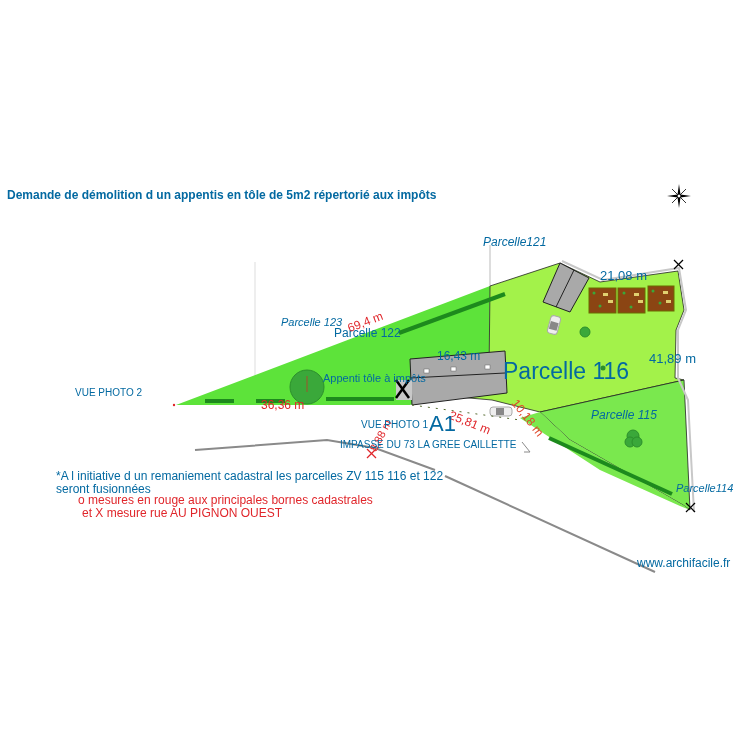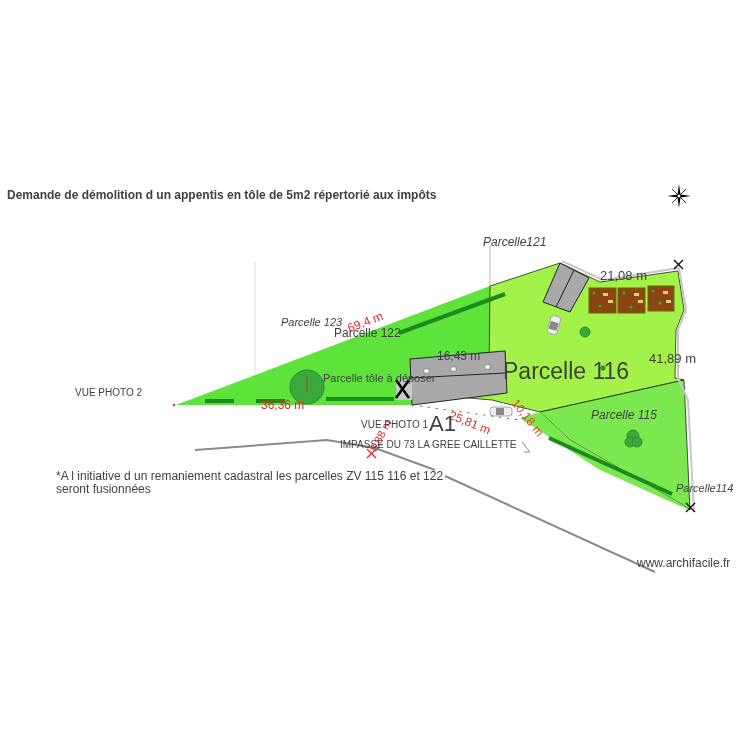--- a/index.html
+++ b/index.html
@@ -1,18 +1,18 @@
 <!DOCTYPE html>
 <html><head>
   <meta charset="utf-8">
   <style>
     html, body { margin: 0; padding: 0; background: #ffffff; }
     body { width: 750px; height: 750px; position: relative; overflow: hidden; font-family: "Liberation Sans", sans-serif; }
     svg.plan { position: absolute; left: 0; top: 0; width: 750px; height: 750px; }
-    .lbl { position: absolute; white-space: nowrap; line-height: 1; color: #404040; font-family: "Liberation Sans", sans-serif; }
+    .lbl { position: absolute; white-space: nowrap; line-height: 1; color: #0369a1; font-family: "Liberation Sans", sans-serif; }
     .title { left: 7px; top: 189px; font-size: 12px; font-weight: bold; }
     .italic { font-style: italic; }
     .red { color: #e0262b; }
     .orange { color: #e0482b; }
     .note { left: 56px; top: 470px; font-size: 12px; line-height: 13px; }
     .note-red { left: 78px; top: 494px; font-size: 12px; line-height: 13px; color: #e0262b; }
     .note-red div:nth-child(2) { padding-left: 4px; }
   </style>
 </head>
 <body>
@@ -135,25 +135,27 @@
 
 <div class="lbl" style="left:600px; top:269px; font-size:13px;">21,08 m</div>
 <div class="lbl" style="left:649px; top:352px; font-size:13px;text-align:center;">41,89 m</div>
 <div class="lbl" style="left:437px; top:350px; font-size:12px;">16,43 m</div>
 <div class="lbl red" style="left:346px; top:323px; font-size:12px; transform:rotate(-21deg); transform-origin:left top;">69,4 m</div>
 <div class="lbl red" style="left:261px; top:399px; font-size:12px;">36,36 m</div>
 <div class="lbl red" style="left:452px; top:409px; font-size:12px; transform:rotate(22deg); transform-origin:left top;">25,81 m</div>
 <div class="lbl orange" style="left:519px; top:397px; font-size:12px; transform:rotate(52deg); transform-origin:left top;">10,18 m</div>
 <div class="lbl red" style="left:368px; top:448px; font-size:11px; transform:rotate(-62deg); transform-origin:left top;">8,88 m</div>
 
-<div class="lbl" style="left:323px; top:373px; font-size:11px;">Parcelle tôle à déposer</div>
+<div class="lbl" style="left:323px; top:373px; font-size:11px;">Appenti tôle à impôts</div>
 <div class="lbl" style="left:75px; top:388px; font-size:10px;">VUE PHOTO 2</div>
 <div class="lbl" style="left:351px; top:420px; font-size:10px;margin-left:10px;">VUE PHOTO 1</div>
 <div class="lbl" style="left:429px; top:413px; font-size:22px; font-weight:normal;">A1</div>
 <div class="lbl" style="left:340px; top:440px; font-size:10px;">IMPASSE DU 73 LA GREE CAILLETTE</div>
 <div class="lbl" style="left:637px; top:557px; font-size:12px;">www.archifacile.fr</div>
 
 <div class="lbl note">
   <div>*A l initiative d un remaniement cadastral les parcelles ZV 115 116 et 122</div>
   <div>seront fusionnées</div>
 </div>
 <div class="lbl note-red">
+  <div>o mesures en rouge aux principales bornes cadastrales</div>
+  <div>et X mesure rue AU PIGNON OUEST</div>
 </div>
 
 </body></html>

